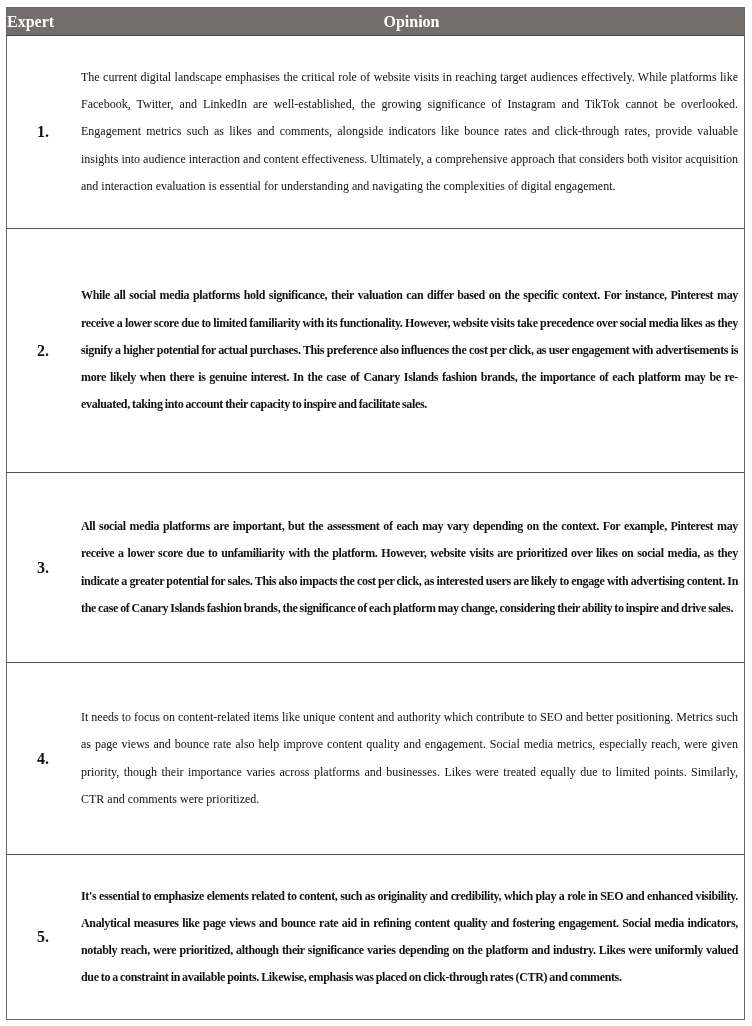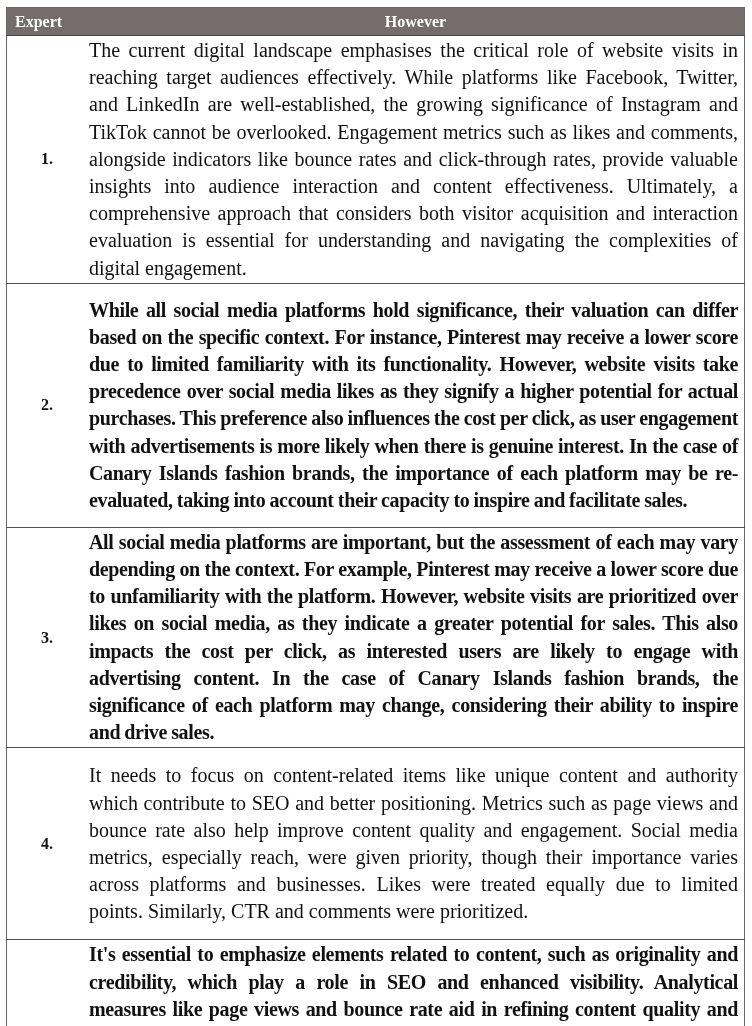--- a/index.html
+++ b/index.html
@@ -8,40 +8,40 @@
     position: absolute; left: 6px; top: 7px; width: 739px;
     border: 1px solid #6b6666; border-collapse: collapse;
     font-family: "Liberation Serif", "DejaVu Serif", serif;
     color: #111111;
   }
   .tbl th {
     background: #756c6c; color: #ffffff; font-weight: bold;
     font-size: 16px; height: 27px; padding: 0; line-height: 27px;
     border-bottom: 1.5px solid #4b4646;
   }
-  .tbl th.c-exp { width: 72px; text-align: left; padding-left: 8px; }
+  .tbl th.c-exp { width: 72px; text-align: left; padding-left: 0; }
   .tbl th.c-op { text-align: center; }
   .tbl td {
     border-top: 1.5px solid #555050; vertical-align: middle; padding: 0;
   }
   .tbl td.num { width: 72px; text-align: center; font-weight: bold; font-size: 16px; }
   .tbl td.op {
-    font-size: 20px; line-height: 27.2px; text-align: justify;
+    font-size: 12px; line-height: 27.2px; text-align: justify;
     padding: 1px 6px 1px 2px;
   }
   .tbl td.op.tight { letter-spacing: -0.35px; word-spacing: -0.5px; font-weight: bold; }
 </style>
 </head>
 <body>
 
 <table class="tbl">
   <thead>
     <tr>
       <th class="c-exp">Expert</th>
-      <th class="c-op">However</th>
+      <th class="c-op">Opinion</th>
     </tr>
   </thead>
   <tbody>
     <tr style="height:193px">
       <td class="num">1.</td>
       <td class="op">The current digital landscape emphasises the critical role of website visits in reaching target audiences effectively. While platforms like Facebook, Twitter, and LinkedIn are well-established, the growing significance of Instagram and TikTok cannot be overlooked. Engagement metrics such as likes and comments, alongside indicators like bounce rates and click-through rates, provide valuable insights into audience interaction and content effectiveness. Ultimately, a comprehensive approach that considers both visitor acquisition and interaction evaluation is essential for understanding and navigating the complexities of digital engagement.</td>
     </tr>
     <tr style="height:244px">
       <td class="num">2.</td>
       <td class="op tight">While all social media platforms hold significance, their valuation can differ based on the specific context. For instance, Pinterest may receive a lower score due to limited familiarity with its functionality. However, website visits take precedence over social media likes as they signify a higher potential for actual purchases. This preference also influences the cost per click, as user engagement with advertisements is more likely when there is genuine interest. In the case of Canary Islands fashion brands, the importance of each platform may be re-evaluated, taking into account their capacity to inspire and facilitate sales.</td>

